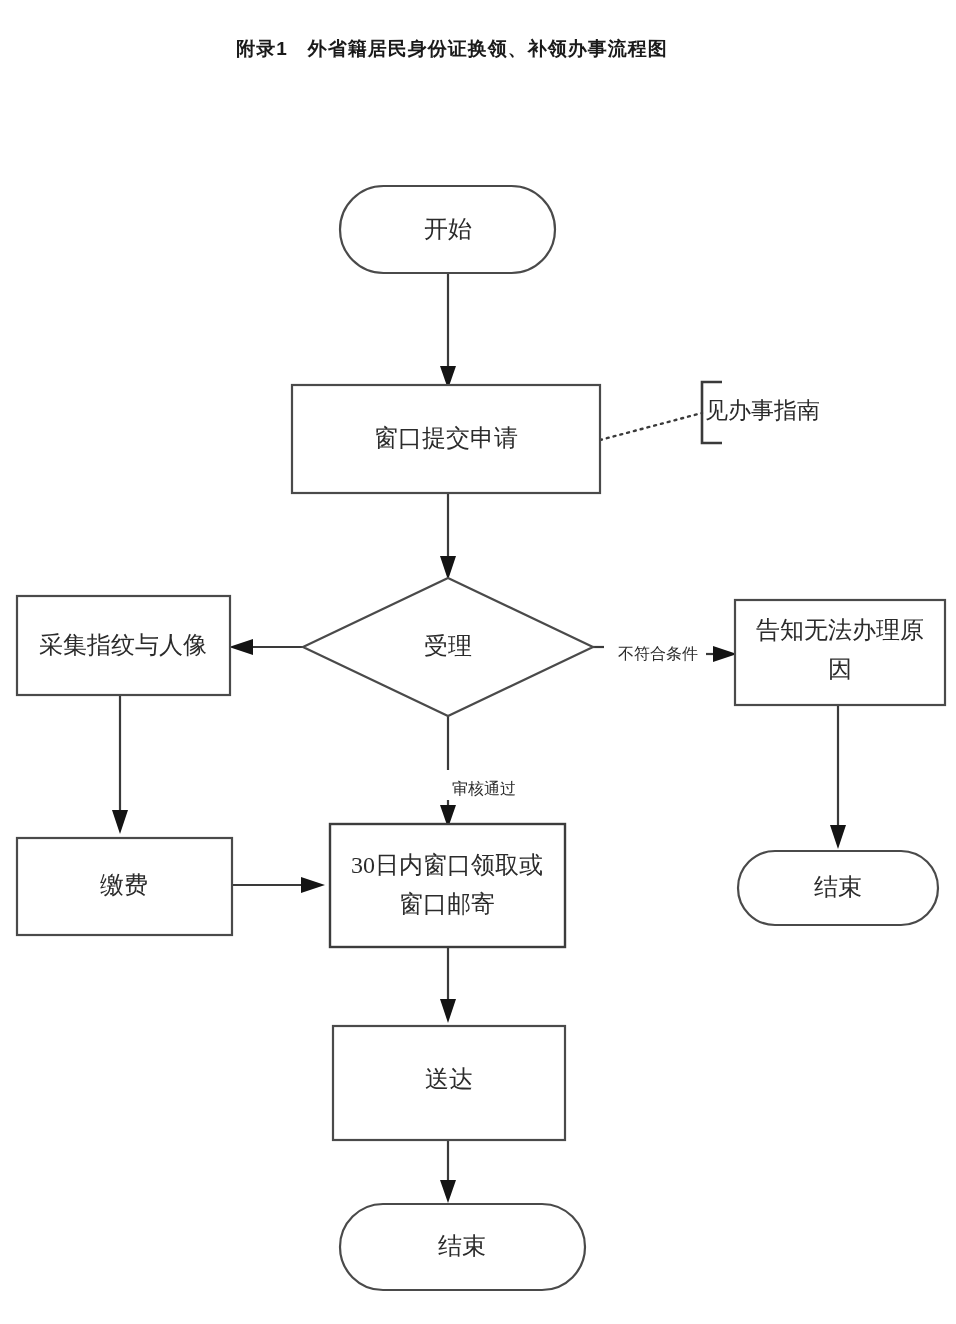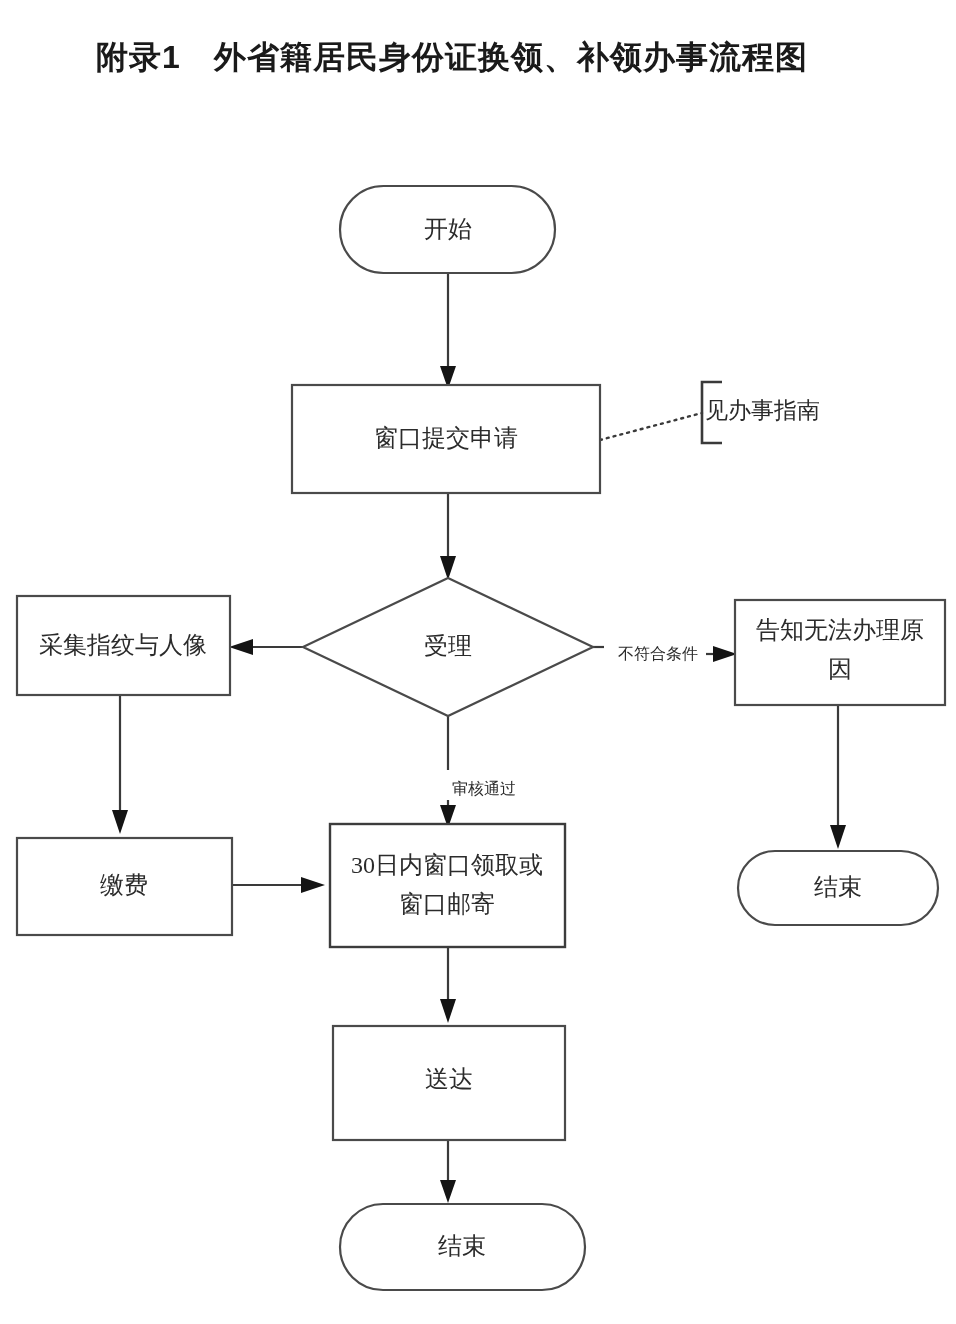--- a/index.html
+++ b/index.html
@@ -18,21 +18,21 @@
     overflow: hidden;
   }
   #title {
     position: absolute;
     left: 0;
     top: 36px;
     width: 904px;
     text-align: center;
     font-family: "Liberation Sans", "DejaVu Sans", sans-serif;
     font-weight: bold;
-    font-size: 32px;
+    font-size: 19px;
     letter-spacing: 1px;
     color: #1a1a1a;
     white-space: pre;
   }
   svg#flow {
     position: absolute;
     left: 0;
     top: 0;
     width: 956px;
     height: 1324px;

